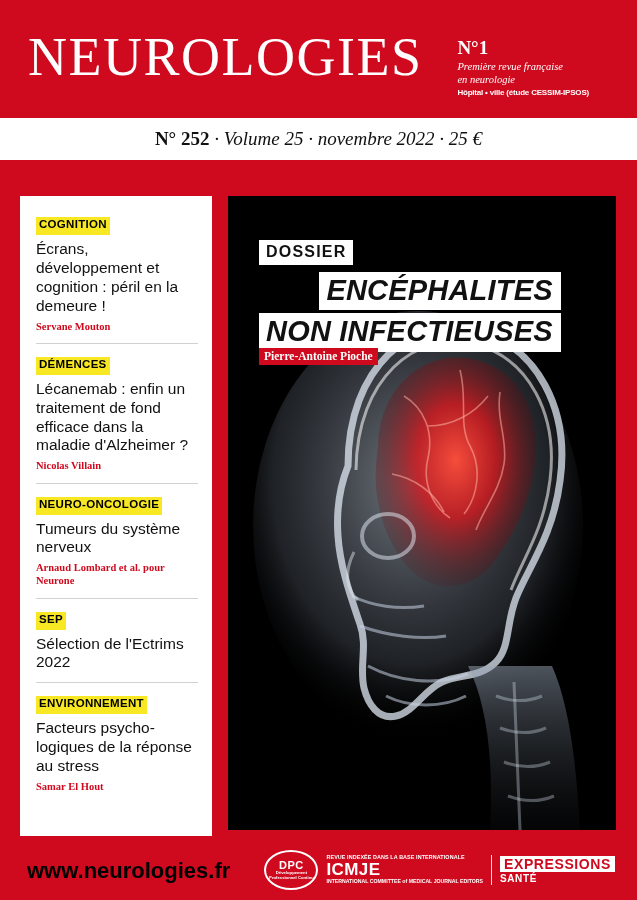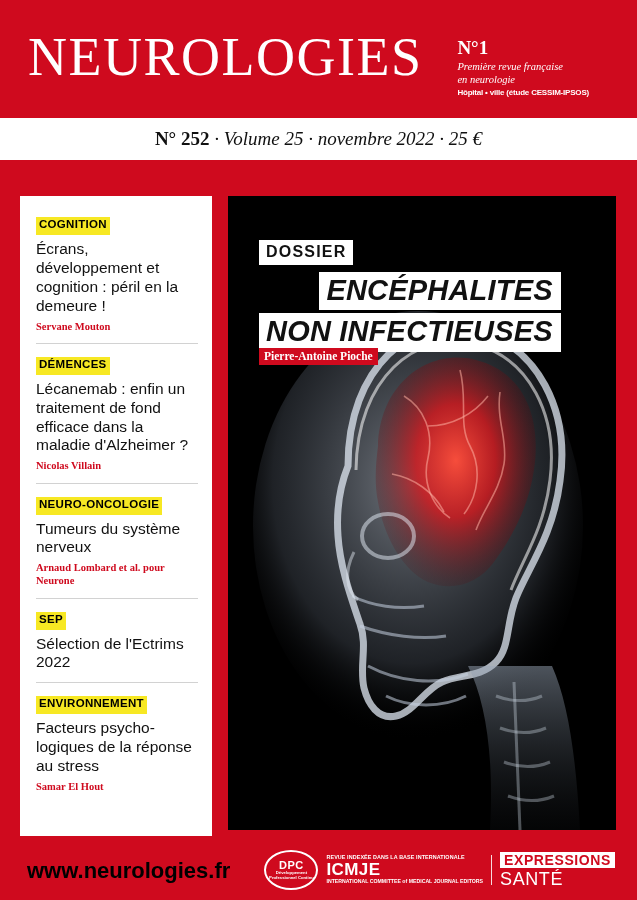--- a/index.html
+++ b/index.html
@@ -247,21 +247,21 @@
     line-height: 1.0;
   }
   .expressions .ex-1 {
     display: inline-block;
     background: #ffffff; color: #cf0a1e;
     font-size: 14px; font-weight: 700; letter-spacing: 0.6px;
     padding: 1px 4px;
   }
   .expressions .ex-2 {
     display: block;
-    font-size: 18px; font-weight: 400; letter-spacing: 0.6px;
+    font-size: 10px; font-weight: 700; letter-spacing: 0.6px;
     margin-top: 2px;
   }
 </style>
 </head>
 <body>
 
 <div class="cover">
 
   <div class="masthead">
     <div class="logo-title">NEUROLOGIES</div>

